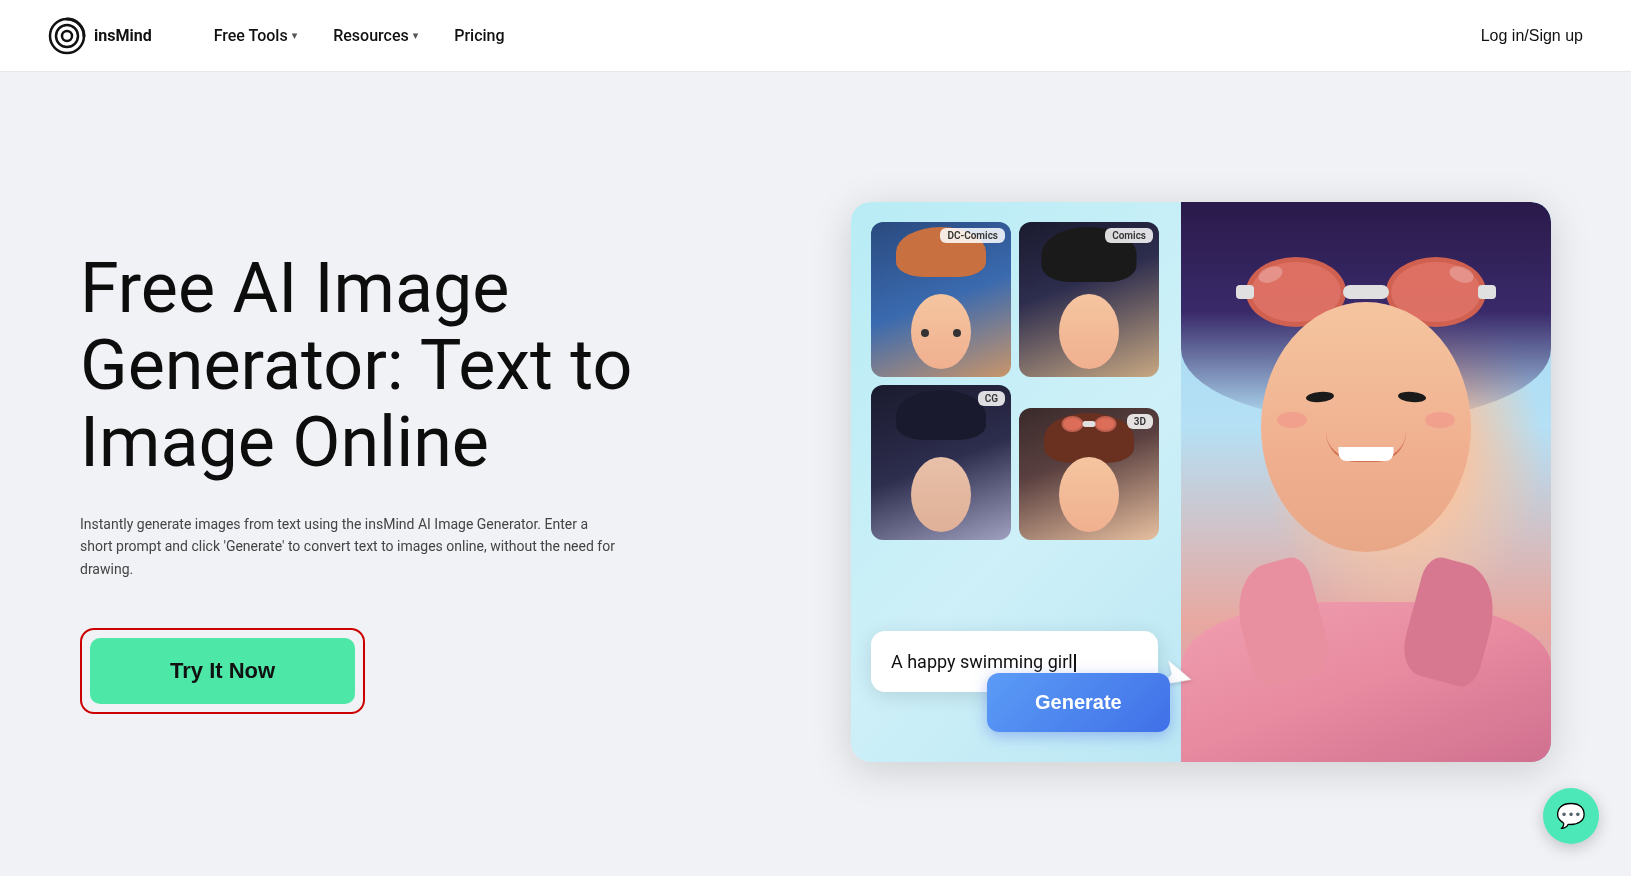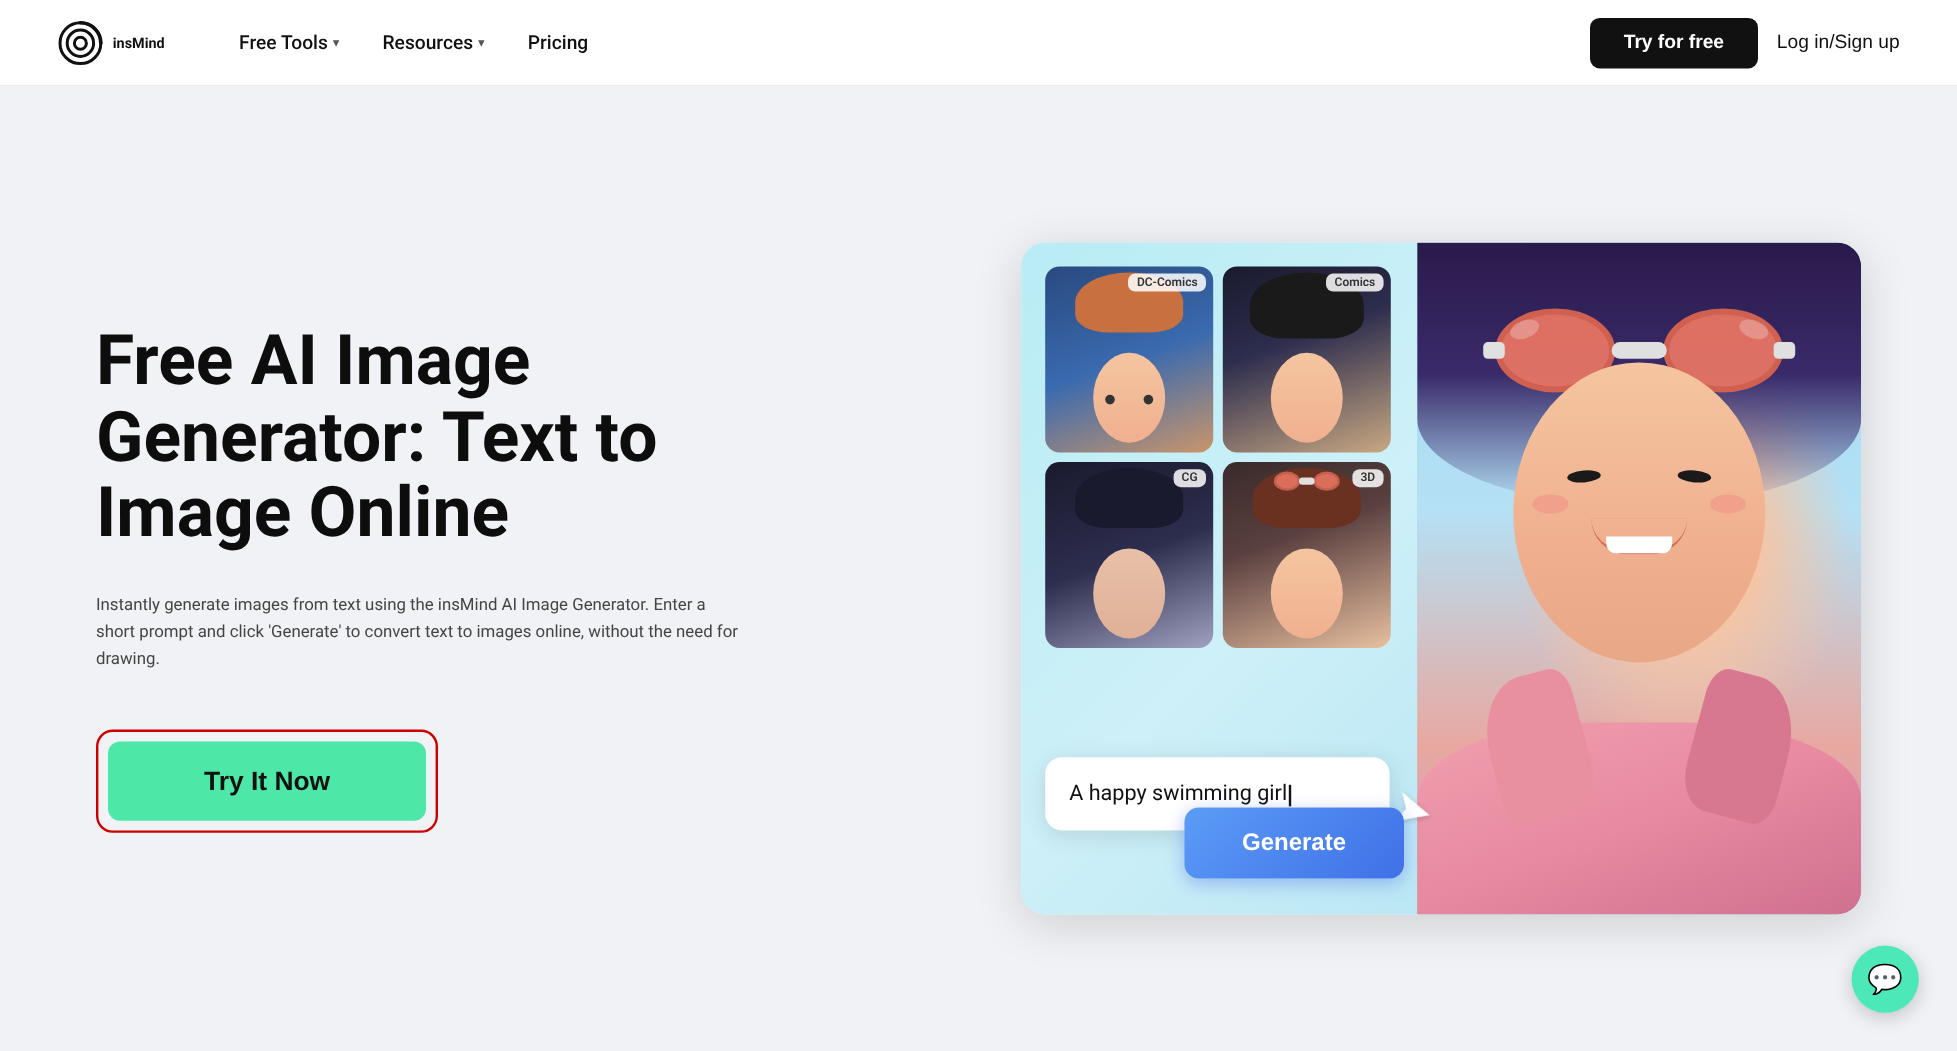--- a/index.html
+++ b/index.html
@@ -20,21 +20,21 @@
       height: 72px;
       border-bottom: 1px solid #e8e8e8;
       position: relative;
       z-index: 10;
     }
     .nav-logo {
       display: flex;
       align-items: center;
       gap: 8px;
       font-weight: 700;
-      font-size: 12px;
+      font-size: 16px;
       color: #111;
       text-decoration: none;
       margin-right: 48px;
     }
     .logo-icon {
       width: 38px;
       height: 38px;
     }
     .nav-links {
       display: flex;
@@ -87,22 +87,22 @@
       align-items: center;
       padding: 60px 80px 40px 80px;
       gap: 60px;
       min-height: 800px;
     }
     .hero-left {
       flex: 1;
       max-width: 620px;
     }
     .hero-title {
-      font-size: 58px;
-      font-weight: 700;
+      font-size: 70px;
+      font-weight: 400;
       color: #0d0d0d;
       line-height: 1.1;
       margin-bottom: 32px;
     }
     .hero-desc {
       font-size: 14px;
       color: #444;
       line-height: 1.6;
       margin-bottom: 48px;
       max-width: 540px;
@@ -175,21 +175,21 @@
       padding: 2px 7px;
       font-size: 10px;
       font-weight: 600;
       color: #333;
     }
 
     
     .char-1 { background: linear-gradient(160deg, #2a4a7f 0%, #3a6aaf 50%, #c9956a 100%); }
     .char-2 { background: linear-gradient(160deg, #1a1a2e 0%, #2d2d4e 40%, #c8a882 100%); }
     .char-3 { background: linear-gradient(160deg, #1a1a2e 0%, #2d2d4e 50%, #a0a0c0 100%); }
-    .char-4 { background: linear-gradient(160deg, #3a2a2a 0%, #5a4040 40%, #e8c0a0 100%); }
+    .char-4 { background: linear-gradient(160deg, #3a2a2a 0%, #5a4040 40%, #e8c0a0 100%); margin-top: 23px; }
 
     
     .big-char {
       position: absolute;
       right: 0;
       top: 0;
       width: 370px;
       height: 100%;
       background: linear-gradient(160deg, #87ceeb 0%, #a8d8ea 30%, #f0b8b0 60%, #d4a0c0 100%);
       border-radius: 0 20px 20px 0;
@@ -422,21 +422,20 @@
     <a class="nav-link" href="#">
       <span>Resources</span>
       <span class="chevron">▾</span>
     </a>
     <a class="nav-link" href="#">
       <span>Pricing</span>
     </a>
   </div>
 
   <div class="nav-actions">
-    <button class="btn-try-free">Try for free</button>
     <button class="btn-login">Log in/Sign up</button>
   </div>
 </nav>
 
 <section class="hero">
 
   <div class="hero-left">
     <h1 class="hero-title">Free AI Image Generator: Text to Image Online</h1>
     <p class="hero-desc">Instantly generate images from text using the insMind AI Image Generator. Enter a short prompt and click 'Generate' to convert text to images online, without the need for drawing.</p>
 

